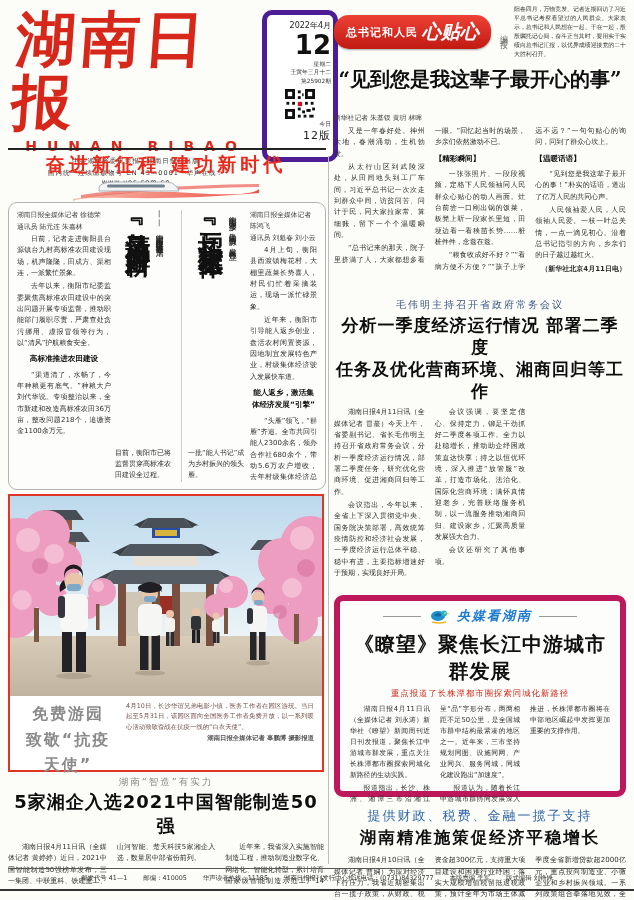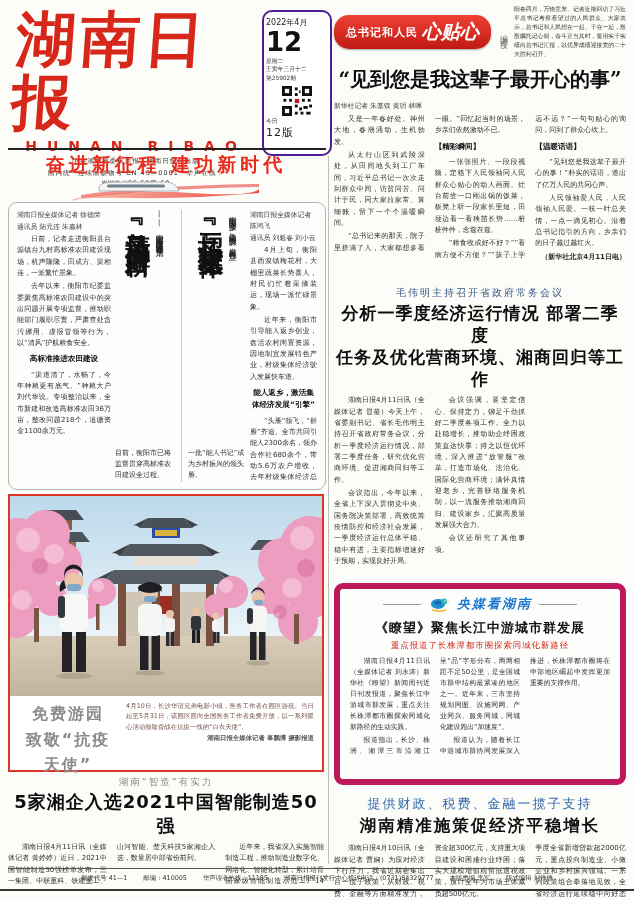--- a/index.html
+++ b/index.html
@@ -11,22 +11,22 @@
   .body-t{font-size:7px;line-height:1.62;color:#2c2c2c;}
   .subhead{font-weight:bold;text-indent:0;text-align:center;margin:4px 0;font-size:7.6px;color:#111;}
   .byline{font-size:6.8px;color:#3a3a3a;text-indent:0;text-align:left;margin:0 0 1px 0;}
   .dateline{text-indent:0;text-align:right;font-weight:bold;}
   .abs{position:absolute;}
   
   .mast-title{font-size:60px;font-weight:bold;color:#d7271b;transform:skewX(-4deg);
               letter-spacing:4px;line-height:1.05;}
   .mast-latin{color:#d7271b;font-weight:bold;font-size:14px;letter-spacing:10px;margin-top:4px;}
   .mast-small{font-size:6.5px;color:#333;margin-top:3px;letter-spacing:1px;}
-  .datebox{border:2px solid #4c1d95;border-radius:10px;width:62px;height:132px;
-           text-align:left;padding:5px 2px;background:#fff;}
+  .datebox{border:5px solid #4c1d95;border-radius:10px;width:62px;height:132px;
+           text-align:right;padding:5px 2px;background:#fff;}
   .db-ym{font-size:8px;color:#222;}
   .db-day{font-size:26px;font-weight:bold;color:#111;line-height:1.1;}
   .db-sm{font-size:5.8px;color:#333;line-height:1.5;}
   .db-pages{font-size:11px;color:#222;letter-spacing:1px;}
   
   .banner-title{font-size:19px;font-weight:bold;color:#e82b1c;text-align:center;letter-spacing:4px;}
   
   .abox{border:1px solid #b3b3b3;border-radius:9px;padding:7px 8px;display:flex;background:#fdfdfb;}
   .vh-wrap{display:flex;justify-content:center;height:234px;}
   .vh-big{writing-mode:vertical-rl;font-size:25px;font-weight:bold;letter-spacing:3px;color:#111;}
@@ -45,21 +45,21 @@
                font-weight:bold;font-size:19px;margin-left:4px;}
   .note-label{writing-mode:vertical-rl;font-size:8px;color:#6b6b6b;letter-spacing:3px;margin:0 6px;}
   .note-text{font-size:5.9px;line-height:1.55;color:#333;text-align:justify;}
   .h-main{font-size:20px;font-weight:bold;text-align:center;color:#0f0f0f;}
   .kicker{text-align:center;letter-spacing:2px;}
   .gov-h{font-size:17px;font-weight:bold;text-align:center;color:#0d0d0d;line-height:1.3;letter-spacing:1px;}
   .media-box{border:6px solid #be185d;border-radius:9px;background:#fdfdfb;padding:6px 10px;}
   .badge-row{display:flex;align-items:center;justify-content:center;gap:7px;}
   .badge-line{width:38px;height:1px;background:#999;}
   .badge-text{font-size:13px;font-weight:bold;color:#1b79cf;font-style:italic;letter-spacing:2px;}
-  .media-h{font-size:13px;font-weight:bold;text-align:center;color:#101010;letter-spacing:1px;}
+  .media-h{font-size:20px;font-weight:bold;text-align:center;color:#101010;letter-spacing:1px;}
   .media-sub{font-size:8.4px;color:#cf2417;text-align:center;margin-top:3px;letter-spacing:1px;}
   .growth-h{font-size:16.5px;font-weight:bold;text-align:center;color:#101010;letter-spacing:2px;}
   .divider-v{background:#bdbdbd;width:1px;}
   .rule{background:#222;}
   .footer-row{display:flex;justify-content:center;gap:16px;font-size:6.4px;color:#333;}
 </style>
 </head>
 <body>
 
 <div class="page">
@@ -333,21 +333,21 @@
     <div style="display:flex;align-items:center;height:52px;">
       <span class="pill">
         <span class="pill-prefix">总书记和人民</span>
         <span class="pill-script">心贴心</span>
       </span>
       <span class="note-label">编者按</span>
       <span class="note-text" style="flex:1;">阳春四月，万物竞发。记者近期回访了习近平总书记考察看望过的人民群众。大家表示，总书记和人民想在一起、干在一起，殷殷嘱托记心间，奋斗正当其时，要用实干实绩向总书记汇报，以优异成绩迎接党的二十大胜利召开。</span>
     </div>
 
     <div class="h-main serif" style="margin-top:8px;">“见到您是我这辈子最开心的事”</div>
-    <div class="byline" style="margin-top:8px;">新华社记者 朱基钗 黄玥 林晖</div>
+    <div class="byline" style="margin-top:20px;">新华社记者 朱基钗 黄玥 林晖</div>
 
     <div class="cols3 body-t" style="height:162px;margin-top:3px;">
       <p>又是一年春好处。神州大地，春潮涌动，生机勃发。</p>
       <p>从太行山区到武陵深处，从田间地头到工厂车间，习近平总书记一次次走到群众中间，访贫问苦、问计于民，同大家拉家常、算细账，留下一个个温暖瞬间。</p>
       <p>“总书记来的那天，院子里挤满了人，大家都想多看一眼。”回忆起当时的场景，乡亲们依然激动不已。</p>
       <p class="subhead" style="text-align:left;">【精彩瞬间】</p>
       <p>一张张照片、一段段视频，定格下人民领袖同人民群众心贴心的动人画面。灶台前尝一口刚出锅的饭菜，板凳上听一段家长里短，田埂边看一看秧苗长势……桩桩件件，念兹在兹。</p>
       <p>“粮食收成好不好？”“看病方便不方便？”“孩子上学远不远？”一句句贴心的询问，问到了群众心坎上。</p>
       <p class="subhead" style="text-align:left;">【温暖话语】</p>
       <p>“见到您是我这辈子最开心的事！”朴实的话语，道出了亿万人民的共同心声。</p>

